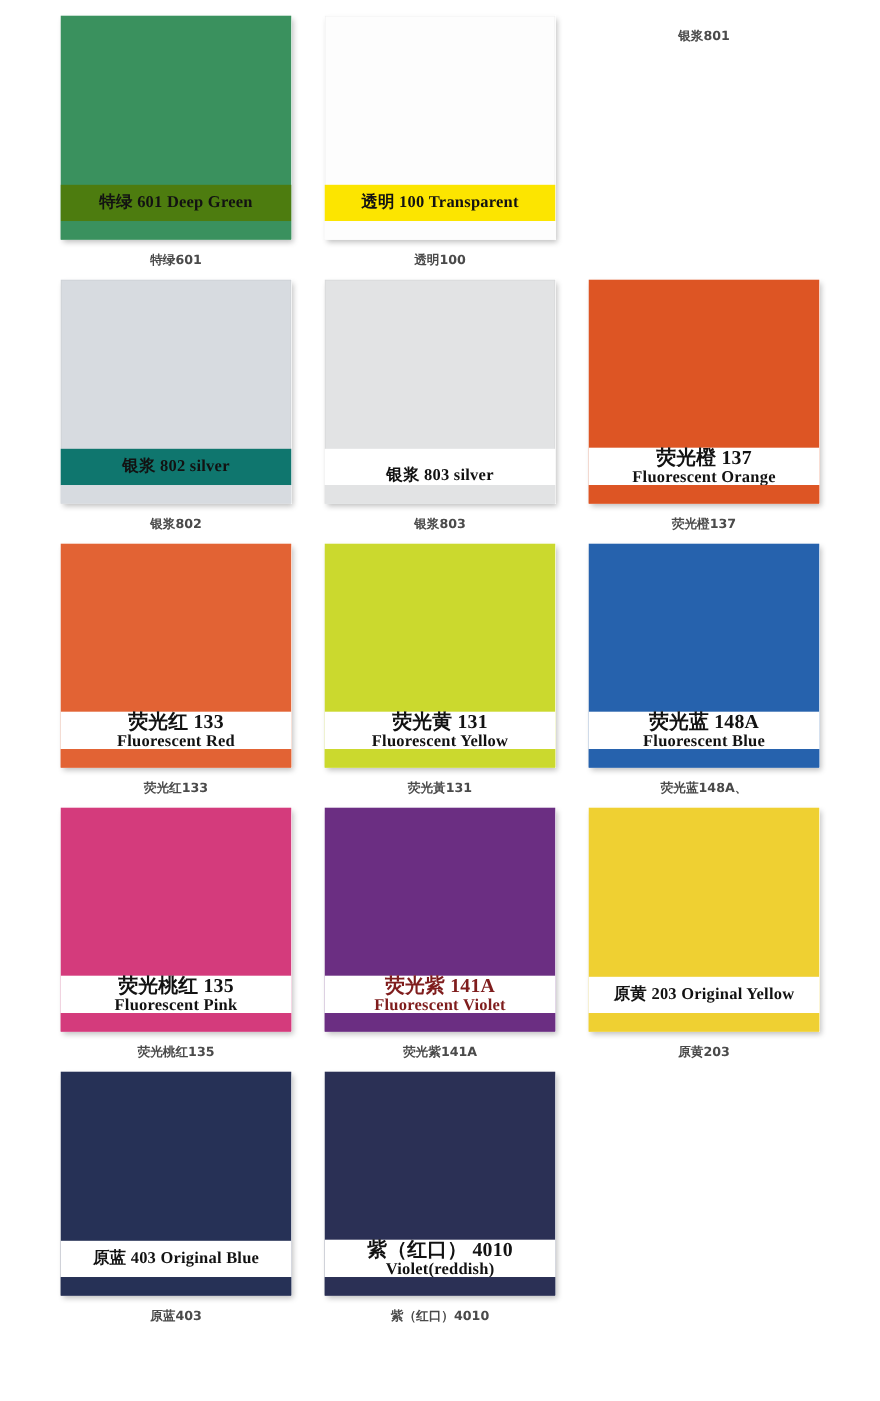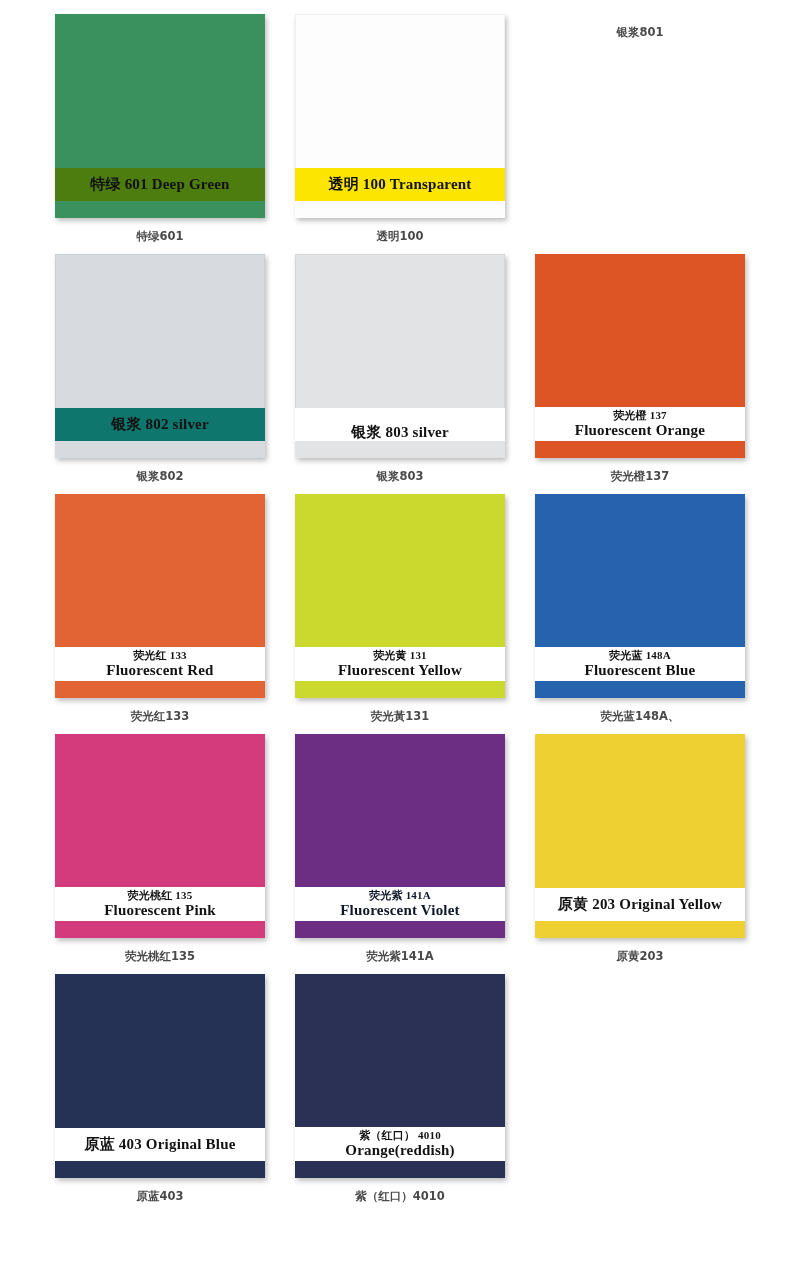--- a/index.html
+++ b/index.html
@@ -93,21 +93,21 @@
     padding: 0 2px;
   }
 
   .band-line {
     white-space: nowrap;
     font-weight: 700;
     letter-spacing: 0.2px;
   }
 
   .band-line.l1 {
-    font-size: 11px;
+    font-size: 18px;
   }
   .band-line.l2 {
     font-size: 15px;
   }
   .label-band.one-line .band-line {
     font-size: 15px;
   }
 
   
   .strip {
@@ -227,21 +227,21 @@
             <div class="band-line l1">荧光桃红   135</div>
             <div class="band-line l2">Fluorescent Pink</div>
           </div>
           <div class="strip" style="background: rgb(212, 59, 124);"></div>
         </div>
         <div class="caption">荧光桃红135</div>
       </div>
       <div class="cell">
         <div class="card">
           <div class="card-field" style="background: rgb(107, 46, 130);"></div>
-          <div class="label-band two-line" style="background: rgb(255, 255, 255); color: #0f172a;">
+          <div class="label-band two-line" style="background: rgb(255, 255, 255); color: #7f1d1d;">
             <div class="band-line l1">荧光紫   141A</div>
             <div class="band-line l2">Fluorescent Violet</div>
           </div>
           <div class="strip" style="background: rgb(107, 46, 130);"></div>
         </div>
         <div class="caption">荧光紫141A</div>
       </div>
       <div class="cell">
         <div class="card">
           <div class="card-field" style="background: rgb(239, 208, 50);"></div>
@@ -260,20 +260,20 @@
           </div>
           <div class="strip" style="background: rgb(38, 49, 86);"></div>
         </div>
         <div class="caption">原蓝403</div>
       </div>
       <div class="cell">
         <div class="card">
           <div class="card-field" style="background: rgb(43, 48, 85);"></div>
           <div class="label-band two-line" style="background: rgb(255, 255, 255); color: rgb(18, 18, 18);">
             <div class="band-line l1">紫（红口）   4010</div>
-            <div class="band-line l2">Orange(reddish)</div>
+            <div class="band-line l2">Violet(reddish)</div>
           </div>
           <div class="strip" style="background: rgb(43, 48, 85);"></div>
         </div>
         <div class="caption">紫（红口）4010</div>
       </div>
     </div>
 </div>
 
 </body></html>

